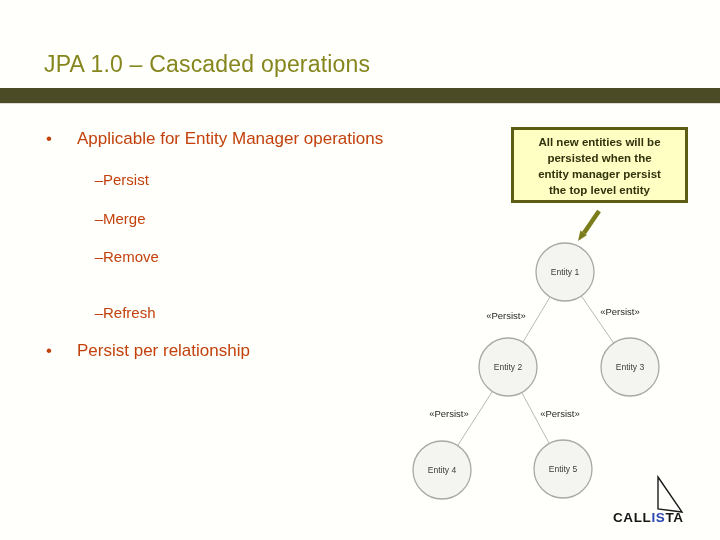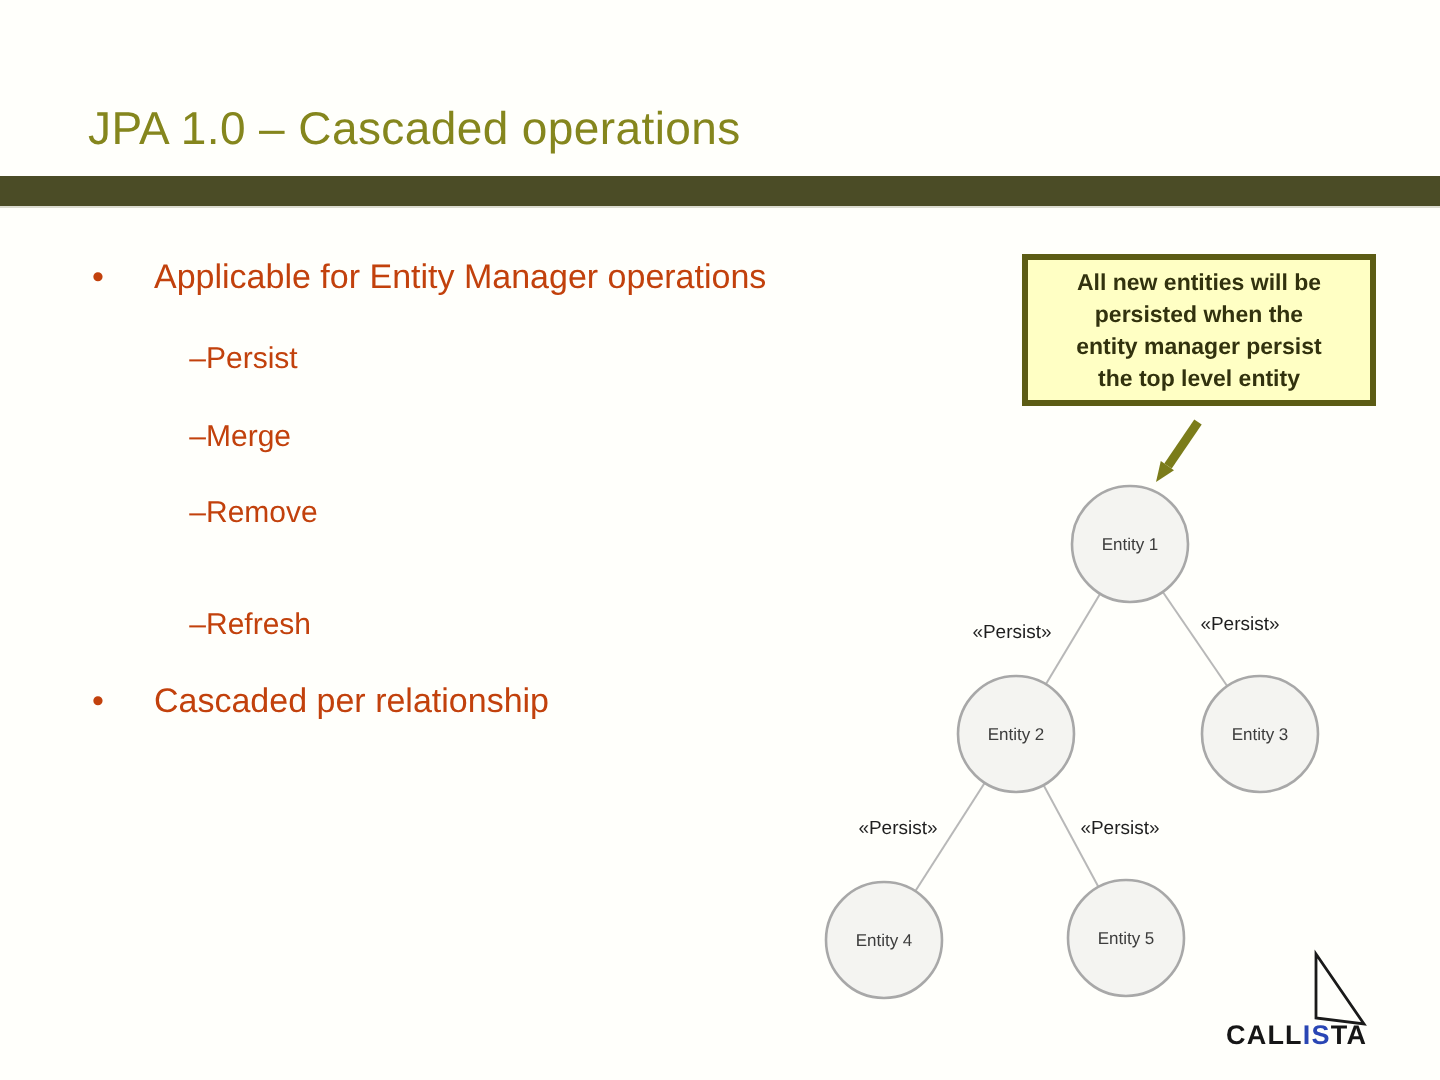--- a/index.html
+++ b/index.html
@@ -71,21 +71,21 @@
     <span class="glyph">–</span><span>Merge</span>
   </div>
   <div class="bullet l2" style="top:248px">
     <span class="glyph">–</span><span>Remove</span>
   </div>
   <div class="bullet l2" style="top:304px">
     <span class="glyph">–</span><span>Refresh</span>
   </div>
 
   <div class="bullet l1" style="top:341px">
-    <span class="glyph">•</span><span>Cascaded per relationship</span>
+    <span class="glyph">•</span><span>Persist per relationship</span>
   </div>
 
   <div class="callout">
     <div>All new entities will be</div>
     <div>persisted when the</div>
     <div>entity manager persist</div>
     <div>the top level entity</div>
   </div>
 
   <svg class="diagram-svg" viewBox="0 0 720 540">

